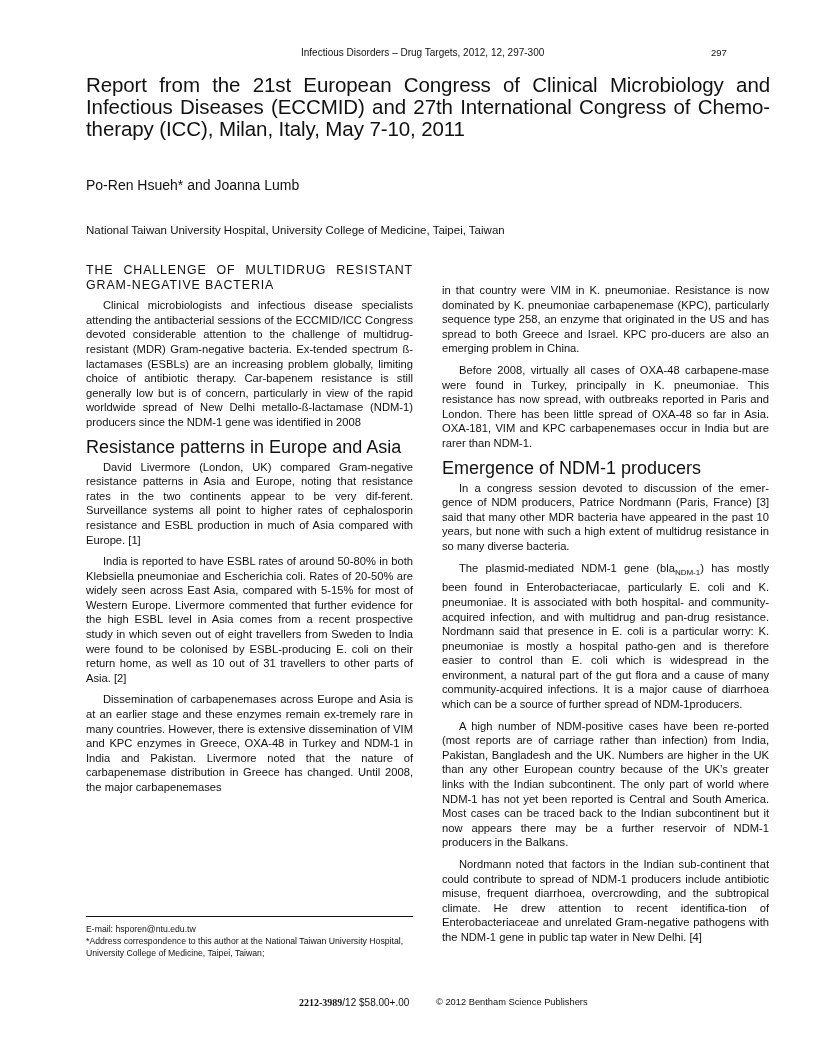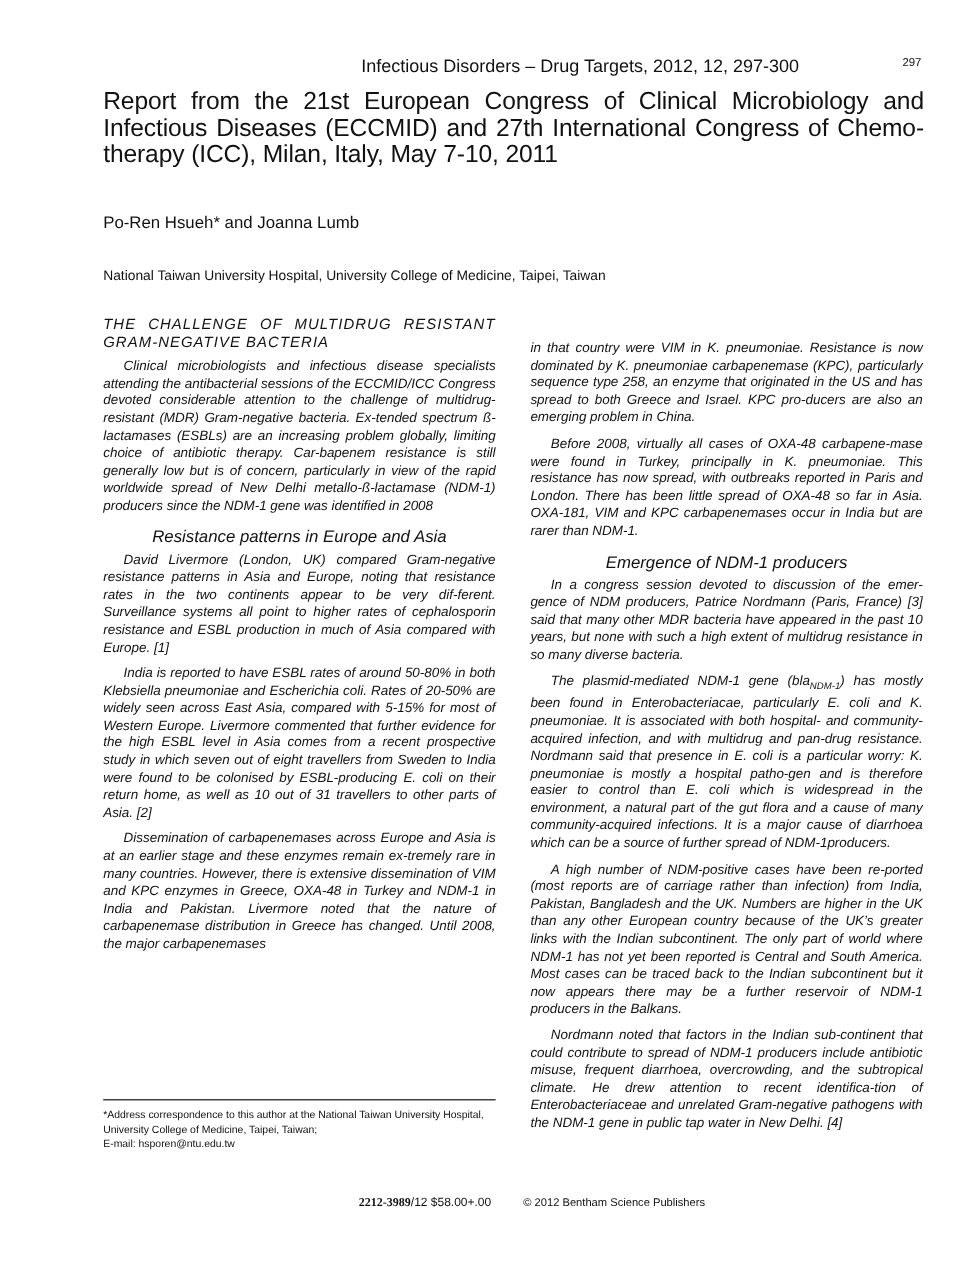--- a/index.html
+++ b/index.html
@@ -1,28 +1,28 @@
 <!DOCTYPE html>
 <html><head>
 <meta charset="utf-8">
 <style>
   html, body { margin: 0; padding: 0; background: #ffffff; }
   body { width: 816px; height: 1056px; position: relative; overflow: hidden; color: #111; font-family: "Liberation Sans", sans-serif; }
-  .running-head { position: absolute; top: 47px; left: 301px; font-size: 15px; text-align: center; }
-  .page-num { position: absolute; top: 47px; left: 752px; font-size: 9.5px; }
+  .running-head { position: absolute; top: 47px; left: 301px; font-size: 10px; text-align: center; }
+  .page-num { position: absolute; top: 47px; left: 711px; font-size: 9.5px; }
   .title { position: absolute; top: 74px; left: 86px; width: 684px; font-size: 20.5px; line-height: 22px; text-align: justify; text-align-last: left; letter-spacing: -0.1px; }
   .authors { position: absolute; top: 177px; left: 86px; font-size: 14px; }
   .affiliation { position: absolute; top: 224px; left: 86px; font-size: 11.5px; }
-  .col { position: absolute; font-size: 11.2px; line-height: 14.6px; font-style: italic; }
+  .col { position: absolute; font-size: 11.2px; line-height: 14.6px; }
   .col-left { top: 263px; left: 86px; width: 327px; }
   .col-right { top: 283px; left: 442px; width: 327px; }
   .col p { margin: 0 0 7px 0; text-align: justify; text-indent: 17px; }
   .col p.noindent { text-indent: 0; }
   .sec-head { font-size: 12.4px; letter-spacing: 0.9px; line-height: 14.6px; margin: 0 0 6px 0; text-align: justify; text-align-last: left; }
-  .sub-head { font-size: 14px; line-height: 15px; margin: 10px 0 5px 0; text-align: center; }
+  .sub-head { font-size: 18px; line-height: 15px; margin: 10px 0 5px 0; }
   .footnote { position: absolute; top: 916px; left: 86px; width: 327px; border-top: 1px solid #111; padding-top: 6px; font-size: 8.7px; line-height: 12px; }
   .footnote div.gap { margin-top: 3px; }
   .footer-left { position: absolute; top: 997px; left: 299px; font-size: 10px; }
   .footer-left b { font-family: "Liberation Serif", serif; font-weight: bold; }
   .footer-right { position: absolute; top: 997px; left: 436px; font-size: 9.3px; }
   sub { font-size: 8px; }
 </style>
 </head>
 <body>
 
@@ -46,18 +46,18 @@
   <p class="noindent">in that country were VIM in K. pneumoniae. Resistance is now dominated by K. pneumoniae carbapenemase (KPC), particularly sequence type 258, an enzyme that originated in the US and has spread to both Greece and Israel. KPC pro-ducers are also an emerging problem in China.</p>
   <p>Before 2008, virtually all cases of OXA-48 carbapene-mase were found in Turkey, principally in K. pneumoniae. This resistance has now spread, with outbreaks reported in Paris and London. There has been little spread of OXA-48 so far in Asia. OXA-181, VIM and KPC carbapenemases occur in India but are rarer than NDM-1.</p>
   <div class="sub-head">Emergence of NDM-1 producers</div>
   <p>In a congress session devoted to discussion of the emer-gence of NDM producers, Patrice Nordmann (Paris, France) [3] said that many other MDR bacteria have appeared in the past 10 years, but none with such a high extent of multidrug resistance in so many diverse bacteria.</p>
   <p><span>The plasmid-mediated NDM-1 gene (bla</span><sub>NDM-1</sub><span>) has mostly been found in Enterobacteriacae, particularly E. coli and K. pneumoniae.  It is associated with both hospital- and community-acquired infection, and with multidrug and pan-drug resistance. Nordmann said that presence in E. coli is a particular worry: K. pneumoniae is mostly a hospital patho-gen and is therefore easier to control than E. coli which is widespread in the environment, a natural part of the gut flora and a cause of many community-acquired infections. It is a major cause of diarrhoea which can be a source of further spread of NDM-1producers.</span></p>
   <p>A high number of NDM-positive cases have been re-ported (most reports are of carriage rather than infection) from India, Pakistan, Bangladesh and the UK. Numbers are higher in the UK than any other European country because of the UK’s greater links with the Indian subcontinent. The only part of world where NDM-1 has not yet been reported is Central and South America. Most cases can be traced back to the Indian subcontinent but it now appears there may be a further reservoir of NDM-1 producers in the Balkans.</p>
   <p>Nordmann noted that factors in the Indian sub-continent that could contribute to spread of NDM-1 producers include antibiotic misuse, frequent diarrhoea, overcrowding, and the subtropical climate. He drew attention to recent identifica-tion of Enterobacteriaceae and unrelated Gram-negative pathogens with the NDM-1 gene in public tap water in New Delhi. [4]</p>
 </div>
 
 <div class="footnote">
+  <div>E-mail: hsporen@ntu.edu.tw</div>
   <div>*Address correspondence to this author at the National Taiwan University Hospital, University College of Medicine, Taipei, Taiwan;</div>
-  <div>E-mail: hsporen@ntu.edu.tw</div>
 </div>
 
 <div class="footer-left"><b>2212-3989</b><span>/12 $58.00+.00</span></div>
 <div class="footer-right">© 2012 Bentham Science Publishers</div>
 
 </body></html>

